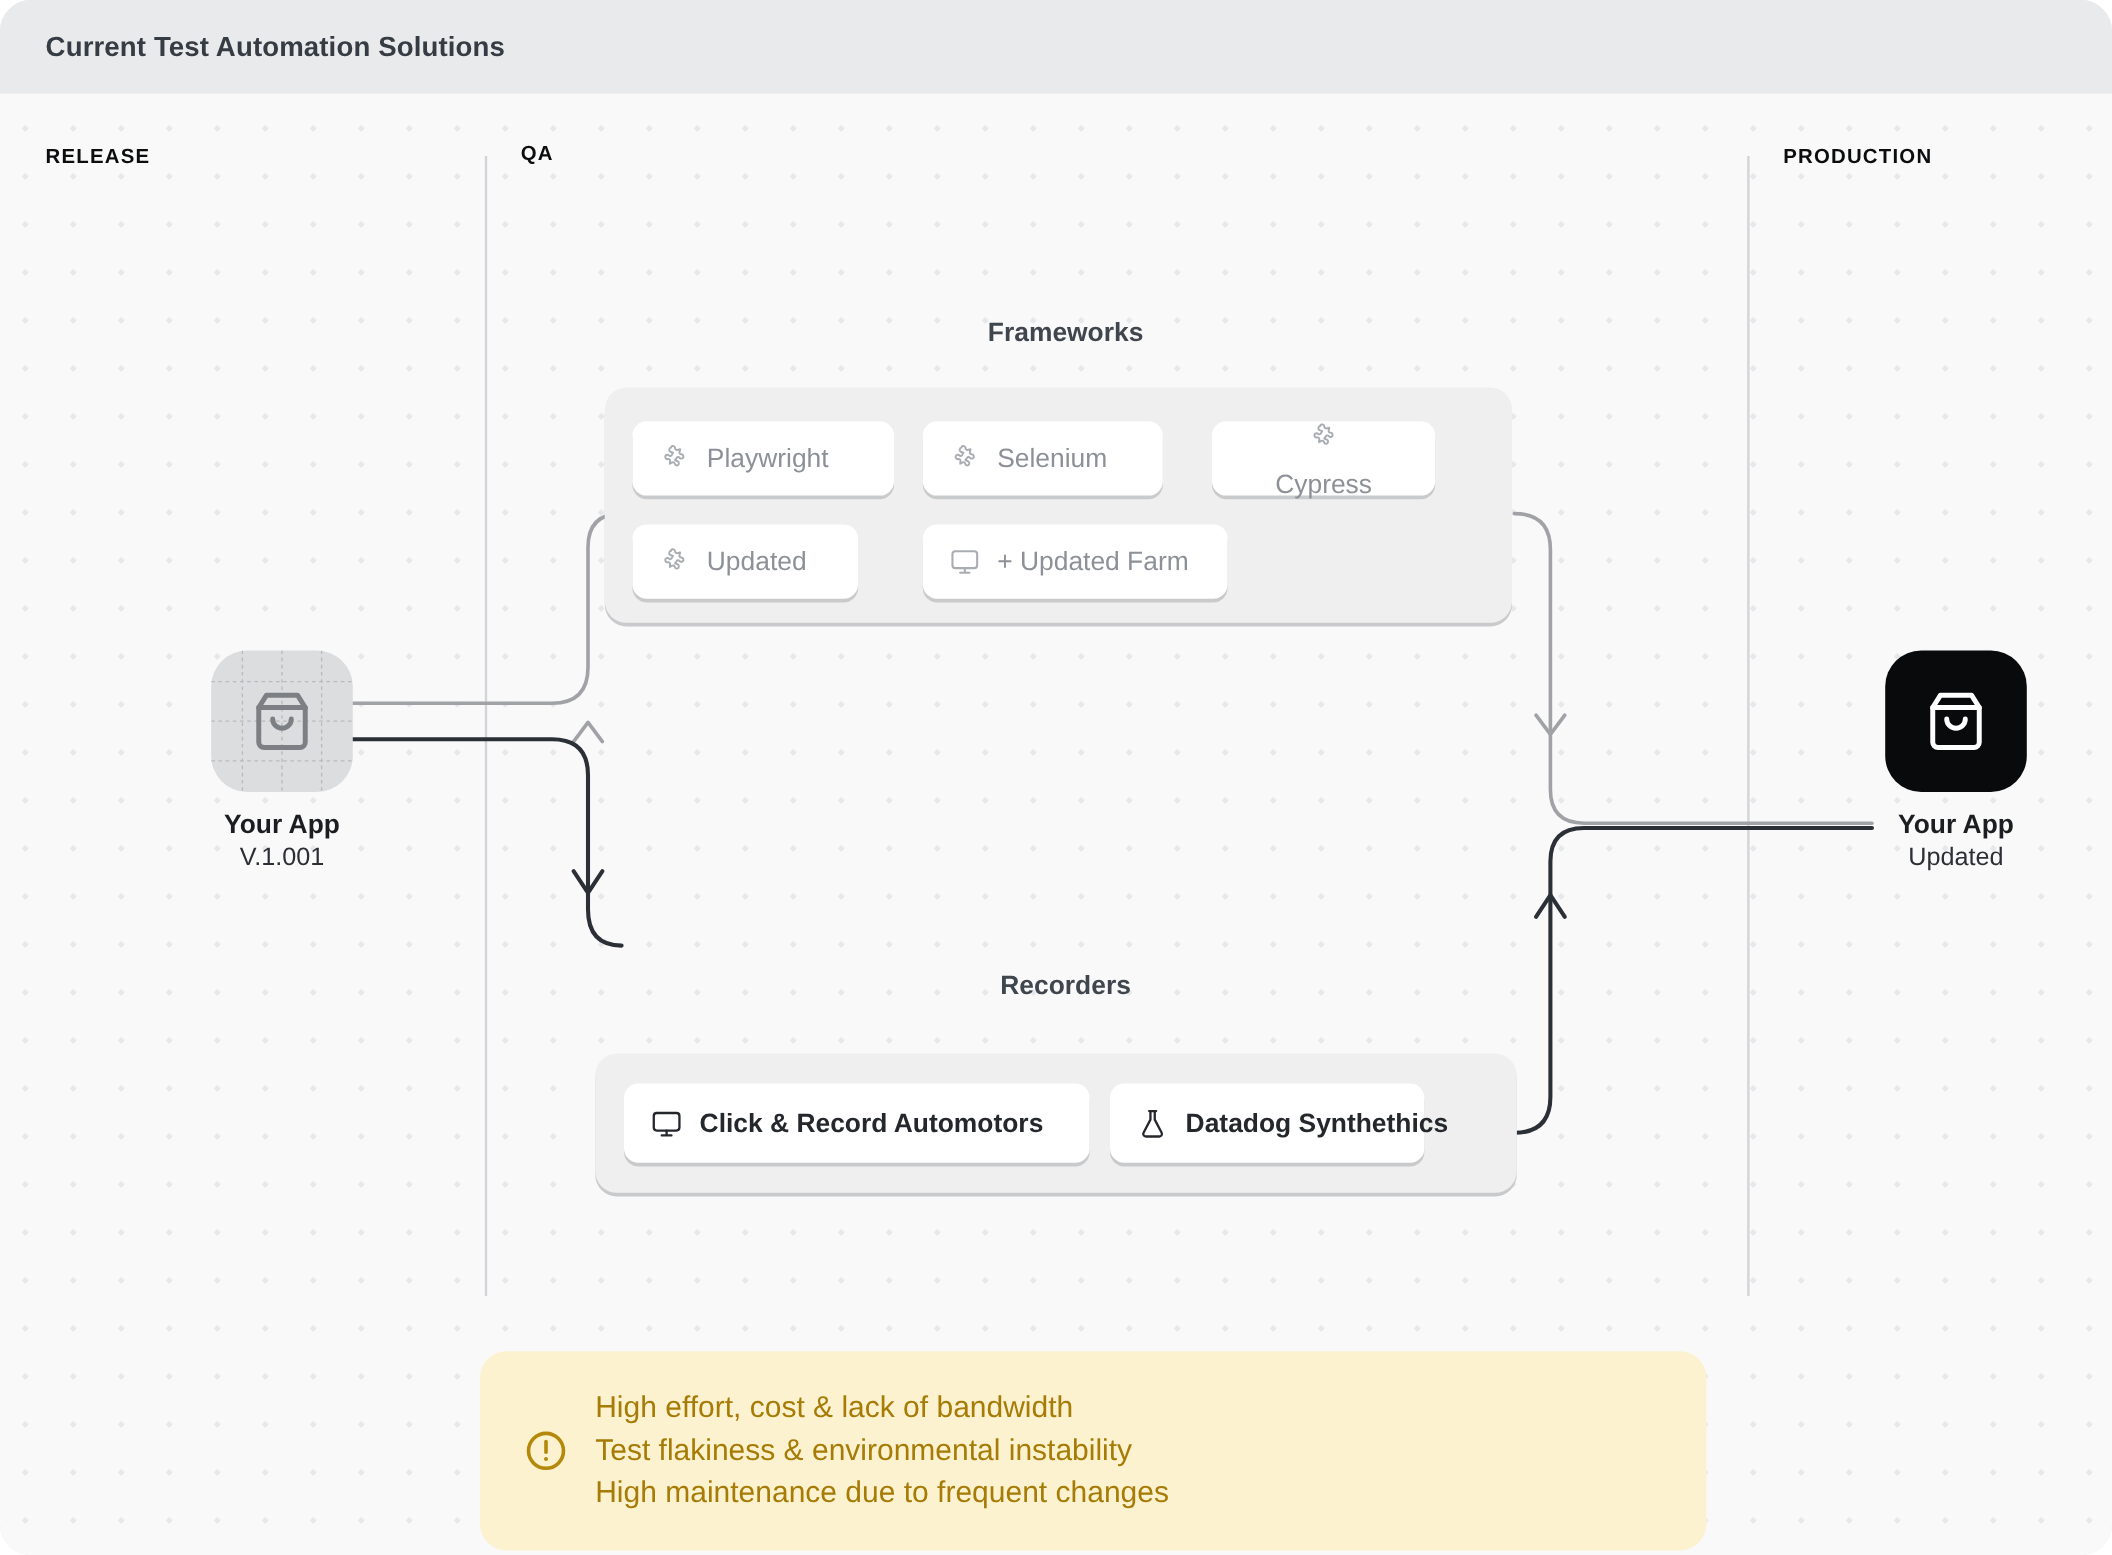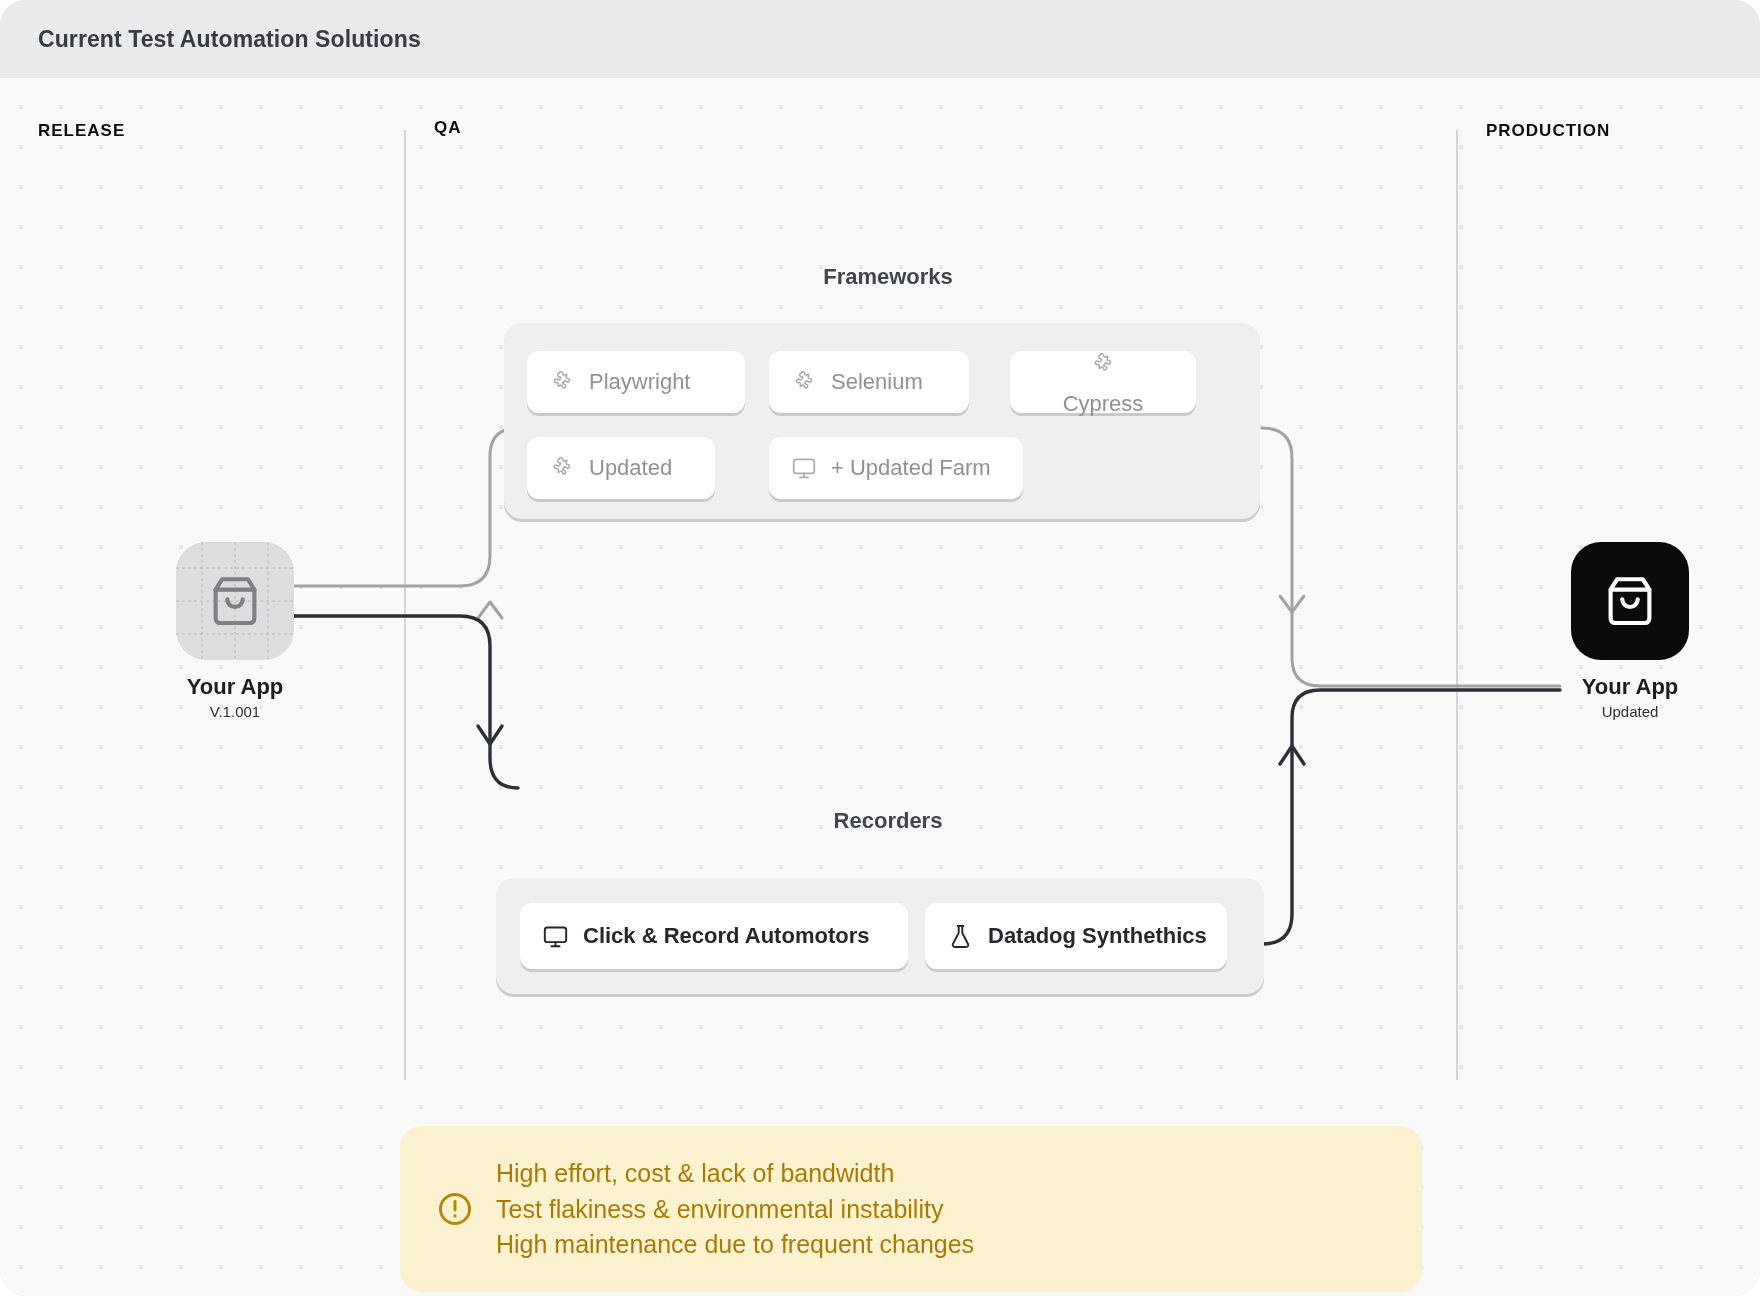--- a/index.html
+++ b/index.html
@@ -87,21 +87,21 @@
   }
   .app-tile.ghost { background: #dcdddf; }
   .app-tile.solid { background: #090a0b; }
   .app-tile .guides { position: absolute; inset: 0; }
   .app-name {
     margin-top: 14px;
     font-size: 22px; font-weight: 700; color: #1b1d20;
   }
   .app-sub {
     margin-top: 3px;
-    font-size: 15px; font-weight: 400; color: #2c2f34;
+    font-size: 21px; font-weight: 400; color: #2c2f34;
   }
   
   .callout {
     position: absolute;
     background: #fcf2cf;
     border-radius: 22px;
     display: flex; align-items: center;
     padding-left: 36px;
     gap: 22px;
   }
@@ -207,21 +207,21 @@
     <div class="chip strong" style="left:520px; top:825px; width:388px; height:66px;">
       <span class="ico">
         <svg width="27" height="27" viewBox="0 0 24 24" fill="none" stroke="#24272c" stroke-width="1.7" stroke-linecap="round" stroke-linejoin="round">
           <rect x="2.5" y="4" width="19" height="13" rx="2.2"></rect>
           <path d="M12 17v3.4M8.4 20.6h7.2"></path>
         </svg>
       </span>
       <span class="chip-label">Click &amp; Record Automotors</span>
     </div>
 
-    <div class="chip strong" style="left:925px; top:825px; width:302px; height:66px;">
+    <div class="chip strong" style="left:925px; top:825px; width:262px; height:66px;">
       <span class="ico">
         <svg width="27" height="27" viewBox="0 0 24 24" fill="none" stroke="#24272c" stroke-width="1.7" stroke-linecap="round" stroke-linejoin="round">
           <path d="M9.4 2.6h5.2"></path>
           <path d="M10.4 2.6v6.3L5.3 18.6a1.9 1.9 0 0 0 1.7 2.8h10a1.9 1.9 0 0 0 1.7-2.8l-5.1-9.7V2.6"></path>
         </svg>
       </span>
       <span class="chip-label">Datadog Synthethics</span>
     </div>
 
     <div class="appnode" style="left:145px; top:464px; width:180px;">

